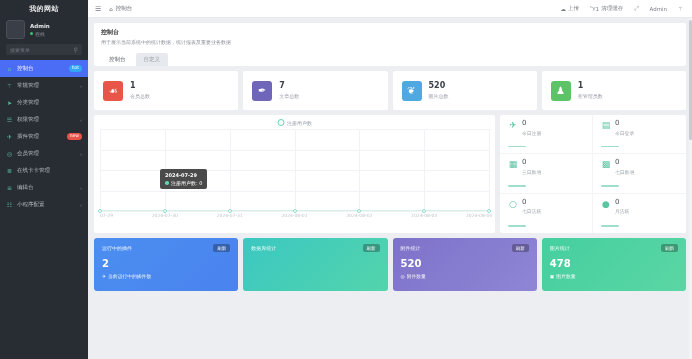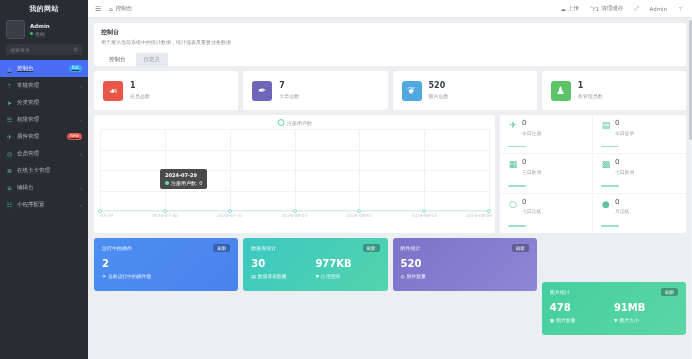--- a/index.html
+++ b/index.html
@@ -5,21 +5,21 @@
   * { margin:0; padding:0; box-sizing:border-box; }
   html,body { width:692px; height:359px; overflow:hidden; }
   body {
     font-family:"DejaVu Sans","Liberation Sans",sans-serif;
     font-size:6px; color:#333; background:#eceef1;
   }
   .app { display:flex; width:692px; height:359px; }
 
   
   .sidebar { width:88px; height:359px; background:#282c33; flex:none;
-             display:flex; flex-direction:column; position:relative;text-decoration:underline; }
+             display:flex; flex-direction:column; position:relative; }
   .logo { height:17px; display:flex; align-items:center; justify-content:center;
           background:#282c33; color:#e8e8e8; font-size:7px; font-weight:bold;
           letter-spacing:.4px; }
   .profile { display:flex; align-items:center; padding:3px 6px 5px 6px; gap:5px; }
   .avatar { width:19px; height:19px; border-radius:3px; background:#3a3f47;
             border:1px solid #4a4f57; flex:none; }
   .pinfo { display:flex; flex-direction:column; gap:2px; }
   .pname { color:#e6e6e6; font-size:5.5px; font-weight:bold; }
   .pstat { color:#8b9199; font-size:5px; display:flex; align-items:center; gap:2px; }
   .dot-on { width:3px; height:3px; border-radius:50%; background:#32c864; display:inline-block; }
@@ -127,21 +127,21 @@
   .gc-btn { font-size:4.5px; background:rgba(0,0,0,.28); border-radius:2px;
             padding:1.5px 4px; }
   .gc-body { display:flex; margin-top:7px; }
   .gc-col { flex:1; }
   .gc-val { font-size:10px; font-weight:bold; line-height:1; }
   .gc-sub { font-size:4.8px; opacity:.92; margin-top:4px;
             display:flex; align-items:center; gap:2px; }
   .g-blue   { background:linear-gradient(135deg,#4b8ef0 0%,#4a83ee 100%); }
   .g-teal   { background:linear-gradient(135deg,#3bc8c2 0%,#53d4ab 100%); }
   .g-purple { background:linear-gradient(135deg,#7d72c9 0%,#8f86d6 100%); }
-  .g-green  { background:linear-gradient(135deg,#45cfa0 0%,#5bd6a4 100%);margin-top:44px; }
+  .g-green  { background:linear-gradient(135deg,#45cfa0 0%,#5bd6a4 100%); }
 
   .scrollbar { position:absolute; right:0; top:18px; width:3px; height:341px;
                background:#f2f3f5; }
   .scrollthumb { position:absolute; right:0; top:20px; width:3px; height:120px;
                  background:#c8ccd2; border-radius:2px; }
 </style>
 </head>
 <body>
 
 <div class="app">
@@ -417,36 +417,20 @@
                   <span>当前运行中的插件数</span>
                 </div>
               </div>
             </div>
           </div>
           <div class="gcard g-teal">
             <div class="gc-head">
               <span class="gc-title">数据库统计</span>
               <span class="gc-btn">刷新</span>
             </div>
-            <div class="gc-body">
-              <div class="gc-col">
-                <div class="gc-val">30</div>
-                <div class="gc-sub">
-                  <span>▤</span>
-                  <span>数据库表数量</span>
-                </div>
-              </div>
-              <div class="gc-col">
-                <div class="gc-val">977KB</div>
-                <div class="gc-sub">
-                  <span>▼</span>
-                  <span>占用空间</span>
-                </div>
-              </div>
-            </div>
           </div>
           <div class="gcard g-purple">
             <div class="gc-head">
               <span class="gc-title">附件统计</span>
               <span class="gc-btn">刷新</span>
             </div>
             <div class="gc-body">
               <div class="gc-col">
                 <div class="gc-val">520</div>
                 <div class="gc-sub">
@@ -462,27 +446,20 @@
               <span class="gc-btn">刷新</span>
             </div>
             <div class="gc-body">
               <div class="gc-col">
                 <div class="gc-val">478</div>
                 <div class="gc-sub">
                   <span>▣</span>
                   <span>图片数量</span>
                 </div>
               </div>
-              <div class="gc-col">
-                <div class="gc-val">91MB</div>
-                <div class="gc-sub">
-                  <span>▼</span>
-                  <span>图片大小</span>
-                </div>
-              </div>
             </div>
           </div>
         </div>
     </div>
   </div>
 
   <div class="scrollbar"></div>
   <div class="scrollthumb"></div>
 </div>
 

